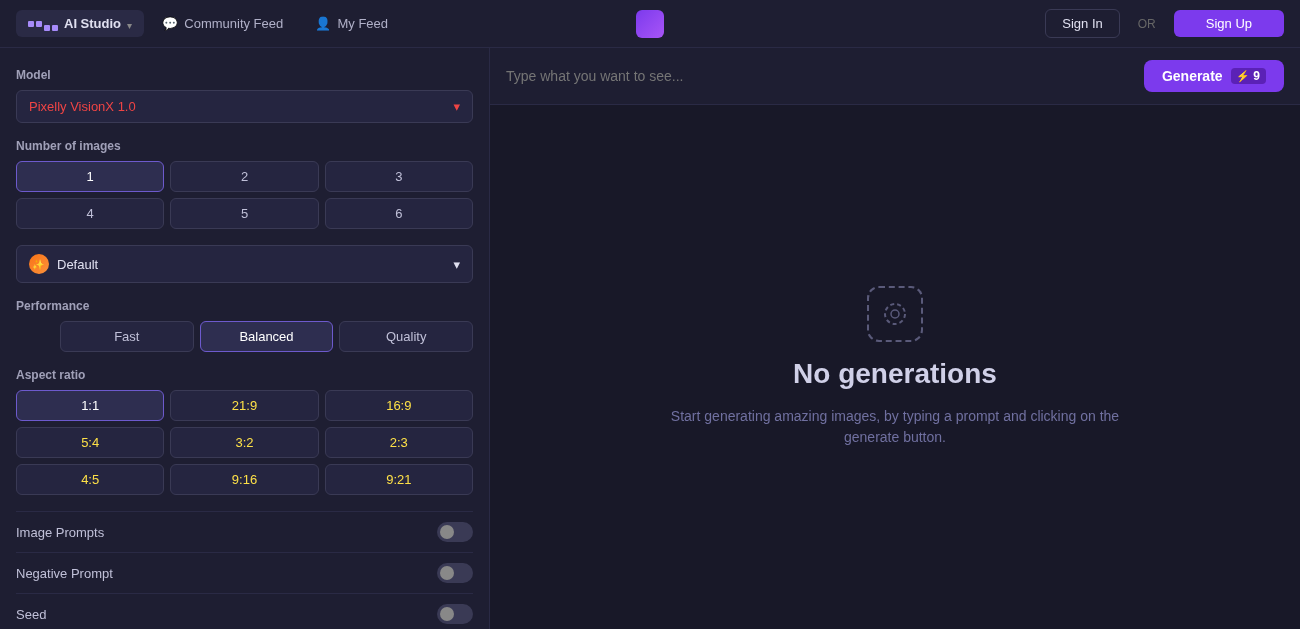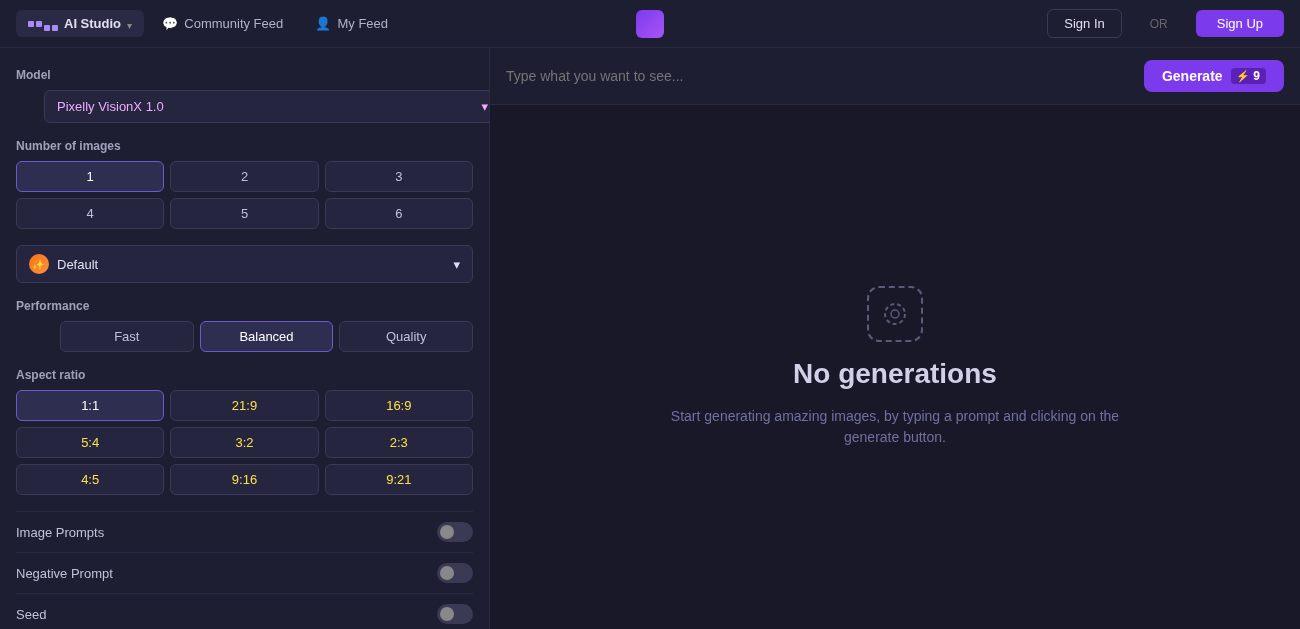--- a/index.html
+++ b/index.html
@@ -72,35 +72,35 @@
     }
     .nav-logo {
       width: 28px;
       height: 28px;
       background: linear-gradient(135deg, #7c3aed, #a855f7);
       border-radius: 6px;
     }
     .topnav-right {
       display: flex;
       align-items: center;
-      gap: 28px;
+      gap: 18px;
       flex: 1;
       justify-content: flex-end;
     }
     .btn-signin {
       padding: 6px 16px;
       border-radius: 6px;
       border: 1px solid #3a3a55;
       background: transparent;
       color: #e0e0f0;
       font-size: 13px;
       cursor: pointer;
     }
     .btn-signup {
-      padding: 6px 21px;
+      padding: 6px 32px;
       border-radius: 6px;
       border: none;
       background: #7c3aed;
       color: #fff;
       font-size: 13px;
       cursor: pointer;
       font-weight: 500;
     }
     .or-text {
       font-size: 12px;
@@ -132,29 +132,28 @@
       margin-bottom: 8px;
       margin-top: 4px;
     }
 
     
     .model-select {
       width: 100%;
       background: #252540;
       border: 1px solid #3a3a55;
       border-radius: 6px;
-      color: #f0abfc;
+      color: #ef4444;
       padding: 8px 12px;
       font-size: 13px;
       display: flex;
       align-items: center;
       justify-content: space-between;
       cursor: pointer;
       margin-bottom: 16px;
-      margin-left: 28px;
     }
 
     
     .num-grid {
       display: grid;
       grid-template-columns: repeat(3, 1fr);
       gap: 6px;
       margin-bottom: 16px;
     }
     .num-btn {

